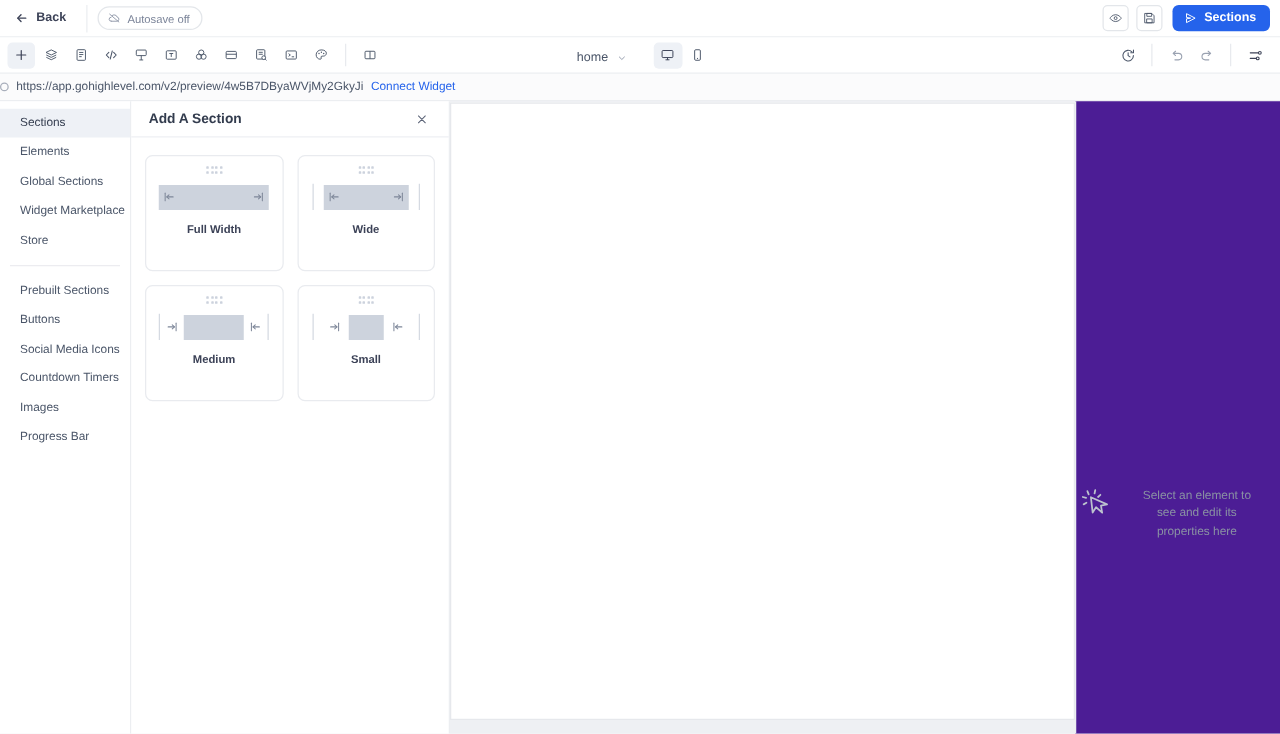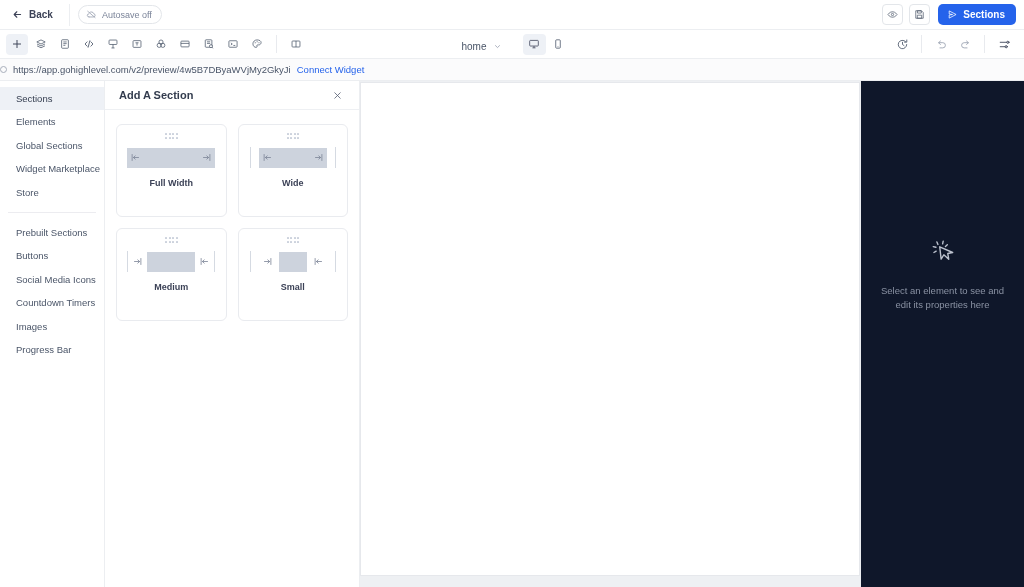--- a/index.html
+++ b/index.html
@@ -169,23 +169,23 @@
   }
   .canvas {
     width: 500px; background: #ffffff;
     border: 1px solid #e6e8ec;
     margin-top: 1px; height: 494px;
   }
 
   
   .props {
     width: 164px; min-width: 164px;
-    background: #0f172a;
+    background: #4c1d95;
     border-left: 1px solid #eceef1;
-    display: flex; flex-direction: column;
+    display: flex; flex-direction: row;
     align-items: center; justify-content: flex-start;
     padding-top: 155px;
   }
   .props-icon { color: #b9bfcc; margin-bottom: 14px; }
   .props-text {
     font-size: 9.5px; color: #8a92a3; text-align: center;
     line-height: 1.5; padding: 0 16px;
   }
 </style>
 </head>

